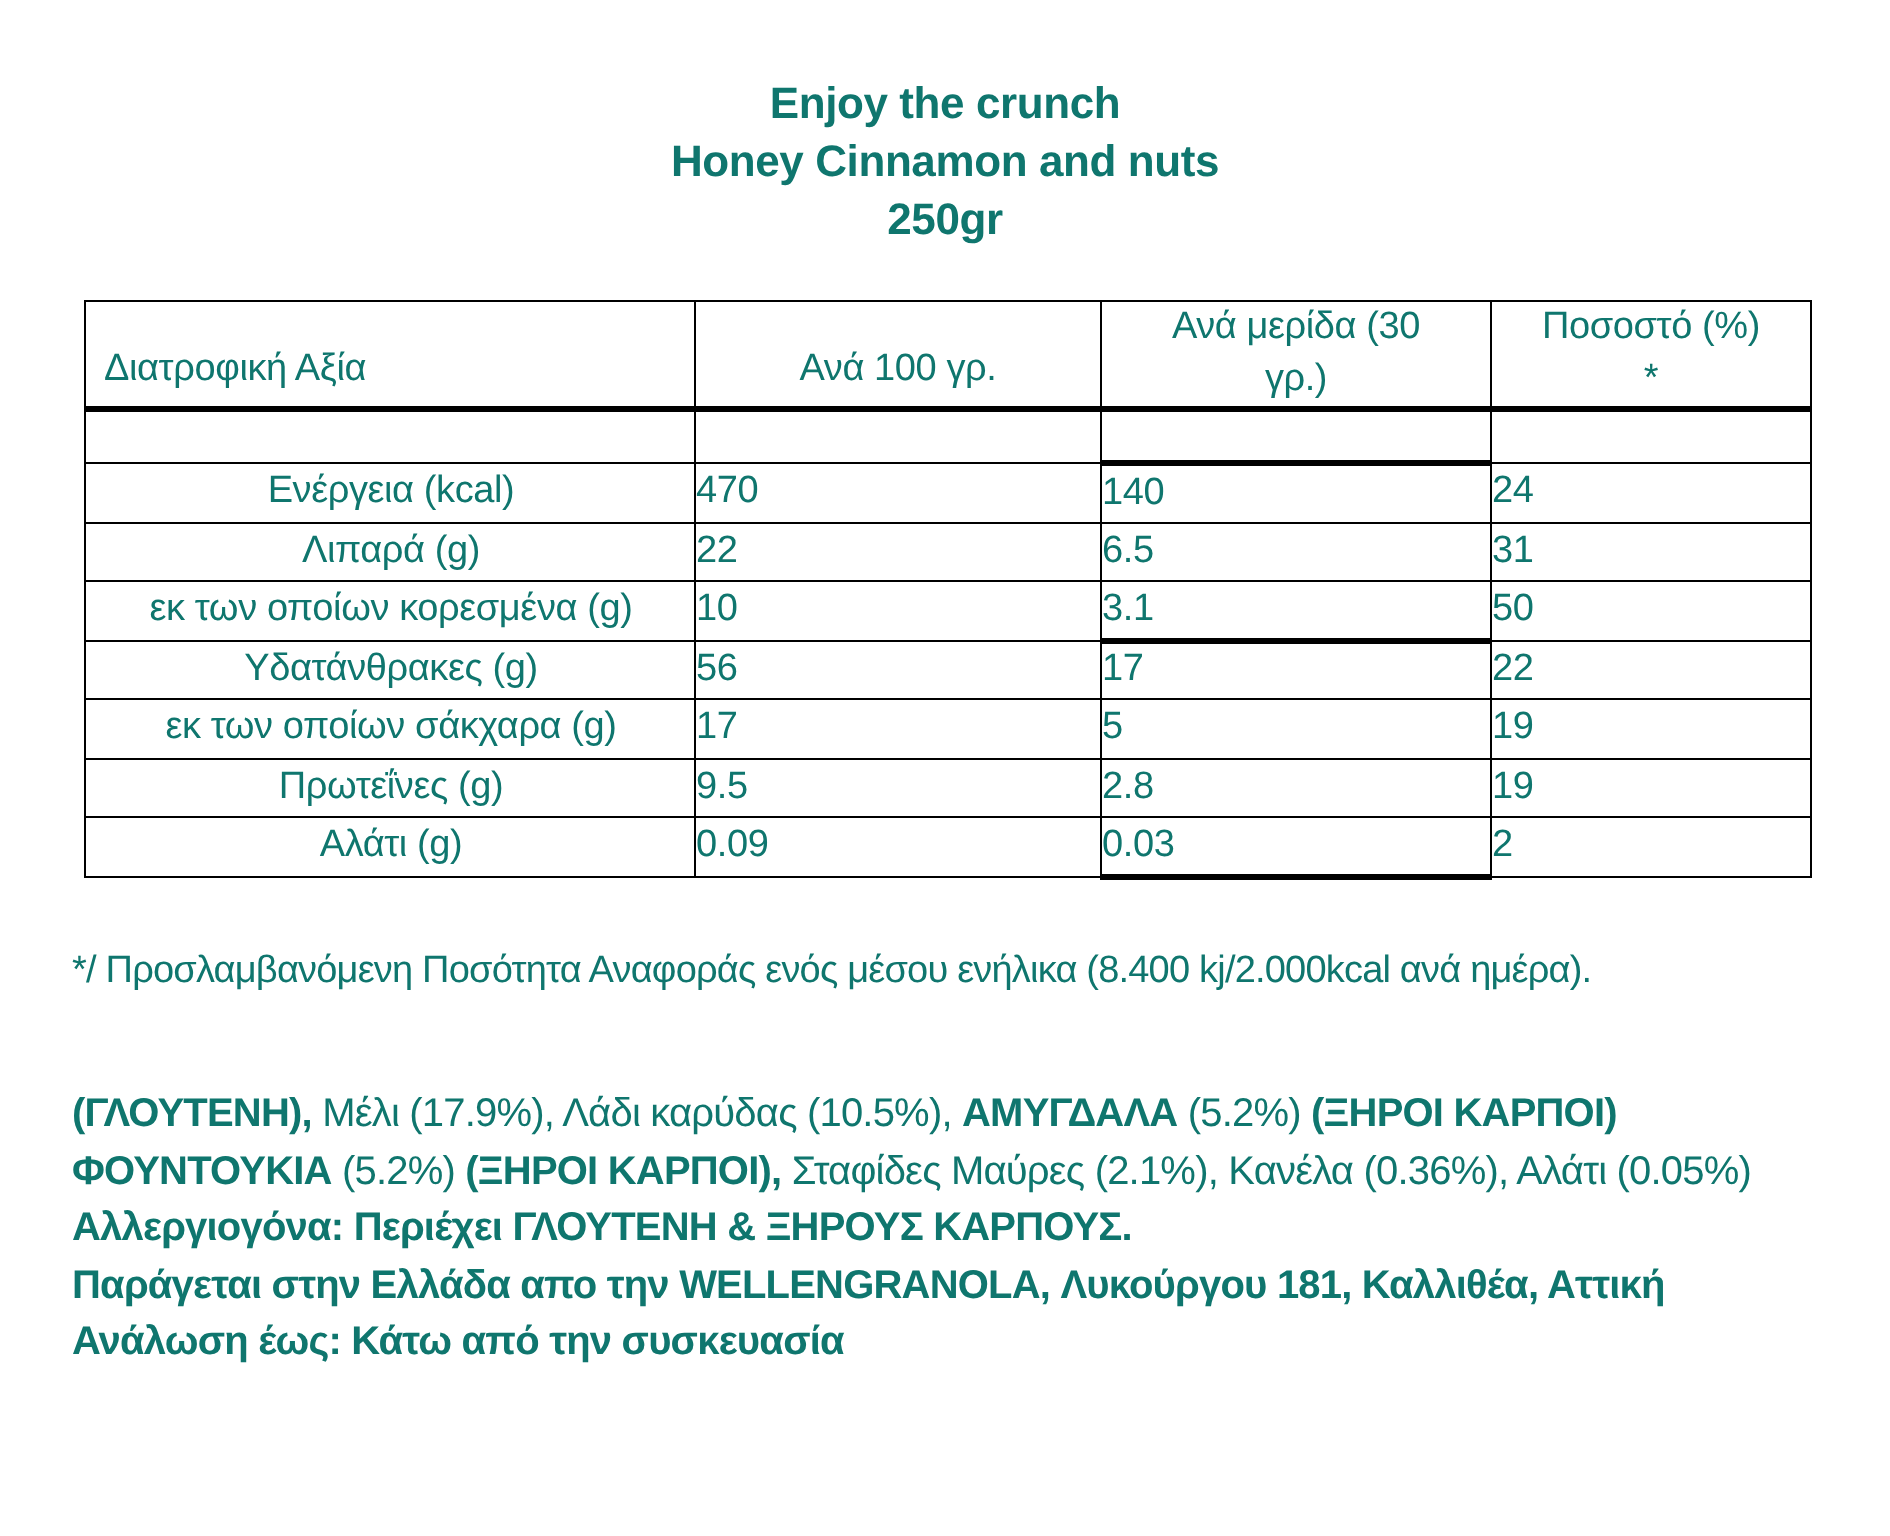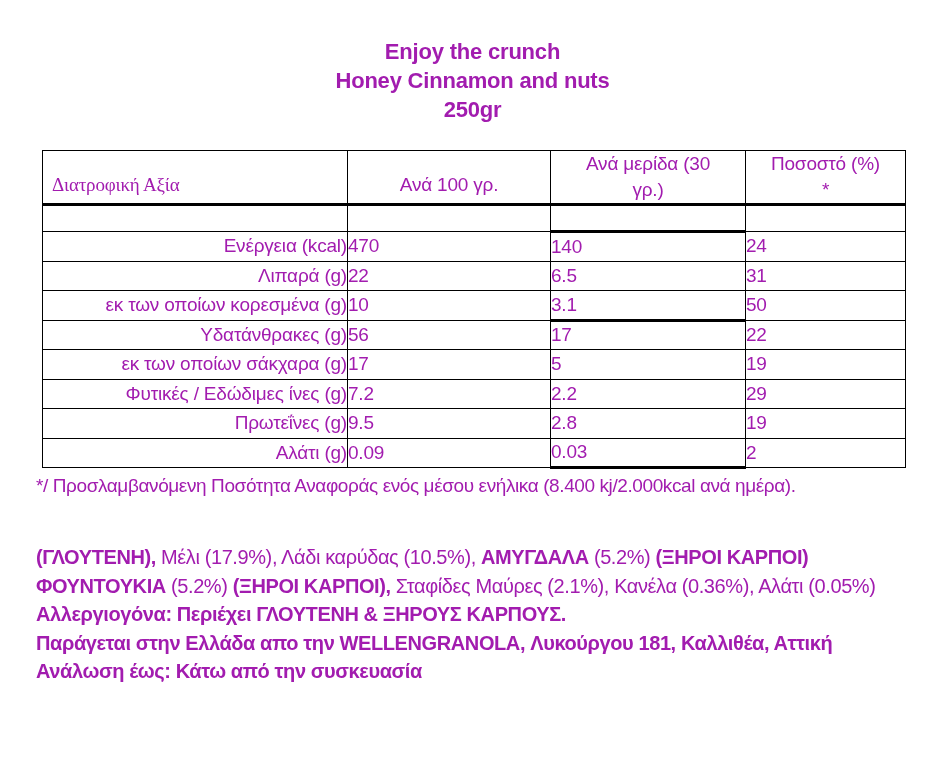--- a/index.html
+++ b/index.html
@@ -3,21 +3,21 @@
 <meta charset="utf-8">
 <style>
   * { margin: 0; padding: 0; box-sizing: border-box; }
   html, body { background: #ffffff; }
   body { width: 945px; height: 768px; overflow: hidden; }
   .page {
     position: relative;
     width: 945px;
     height: 768px;
     background: #ffffff;
-    color: #a21caf;
+    color: #0f766e;
     font-family: "Liberation Sans", sans-serif;
   }
 
   
   .title-block {
     position: absolute;
     top: 37px;
     left: 0;
     width: 100%;
     text-align: center;
@@ -44,25 +44,25 @@
     overflow: hidden;
   }
   tr.hdr td {
     height: 54px;
     vertical-align: bottom;
     text-align: center;
     padding-bottom: 5px;
     border-bottom: 3px solid #000;
     line-height: 26px;
   }
-  tr.hdr td.c1 { text-align: left; padding-left: 9px; font-family: Liberation Serif, serif; }
+  tr.hdr td.c1 { text-align: left; padding-left: 9px; }
   tr.hdr td.c3, tr.hdr td.c4 { white-space: pre-line; vertical-align: middle; padding-bottom: 0; }
   tr.spacer td { height: 27px; }
   tr.datarow td { height: 29.5px; text-align: left; vertical-align: middle; }
-  tr.datarow td.c1 { text-align: right; padding-left: 1px; }
+  tr.datarow td.c1 { text-align: center; padding-left: 1px; }
   td.thick-b { border-bottom: 3px solid #000 !important; }
 
   
   .footnote {
     position: absolute;
     left: 36px;
     top: 475px;
     width: 890px;
     font-size: 19px;
     letter-spacing: -0.4px;
@@ -139,26 +139,20 @@
         <td class="c3">17</td>
         <td class="c4">22</td>
       </tr>
       <tr class="datarow">
         <td class="c1">εκ των οποίων σάκχαρα (g)</td>
         <td class="c2">17</td>
         <td class="c3">5</td>
         <td class="c4">19</td>
       </tr>
       <tr class="datarow">
-        <td class="c1">Φυτικές / Εδώδιμες ίνες (g)</td>
-        <td class="c2">7.2</td>
-        <td class="c3">2.2</td>
-        <td class="c4">29</td>
-      </tr>
-      <tr class="datarow">
         <td class="c1">Πρωτεΐνες (g)</td>
         <td class="c2">9.5</td>
         <td class="c3">2.8</td>
         <td class="c4">19</td>
       </tr>
       <tr class="datarow">
         <td class="c1">Αλάτι (g)</td>
         <td class="c2">0.09</td>
         <td class="c3 thick-b">0.03</td>
         <td class="c4">2</td>

